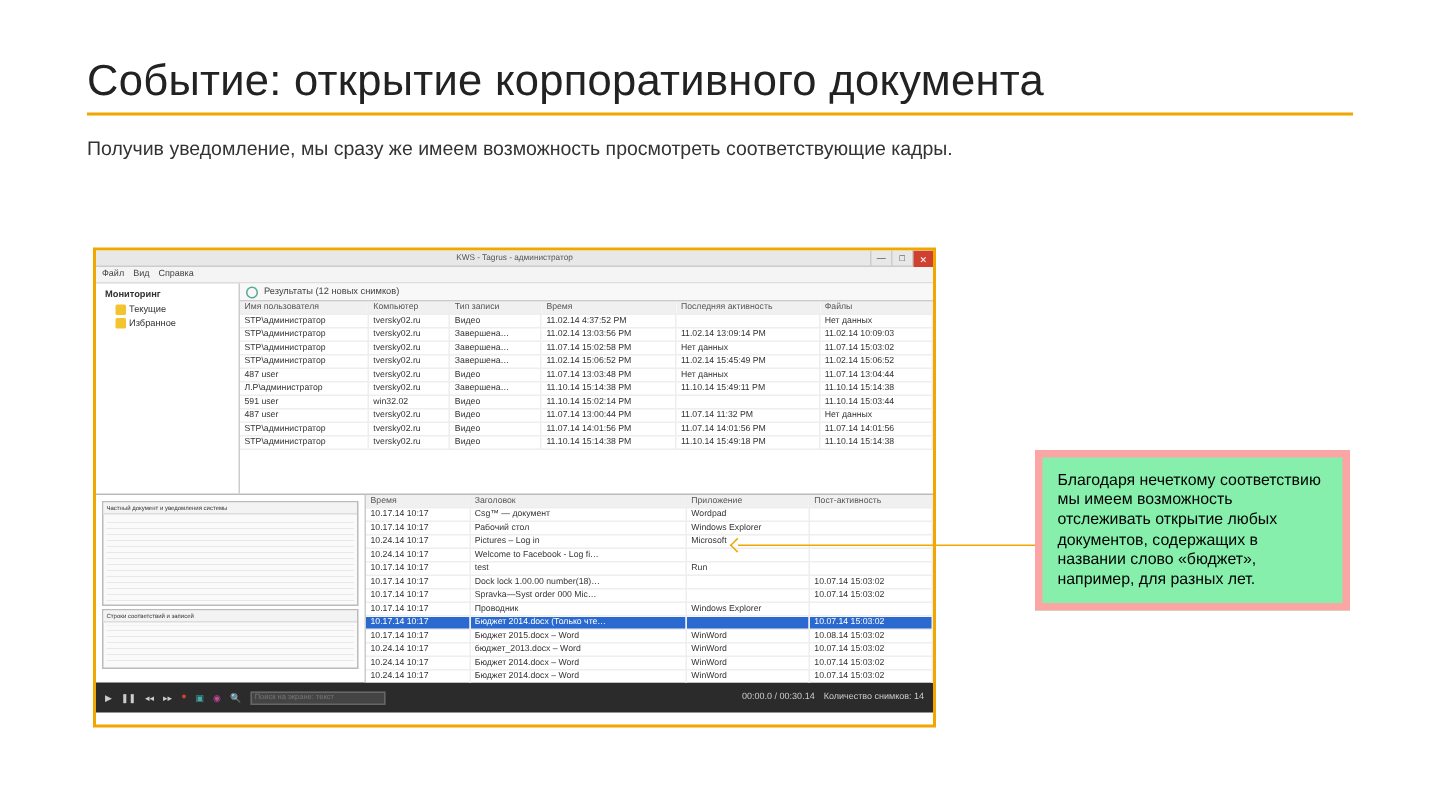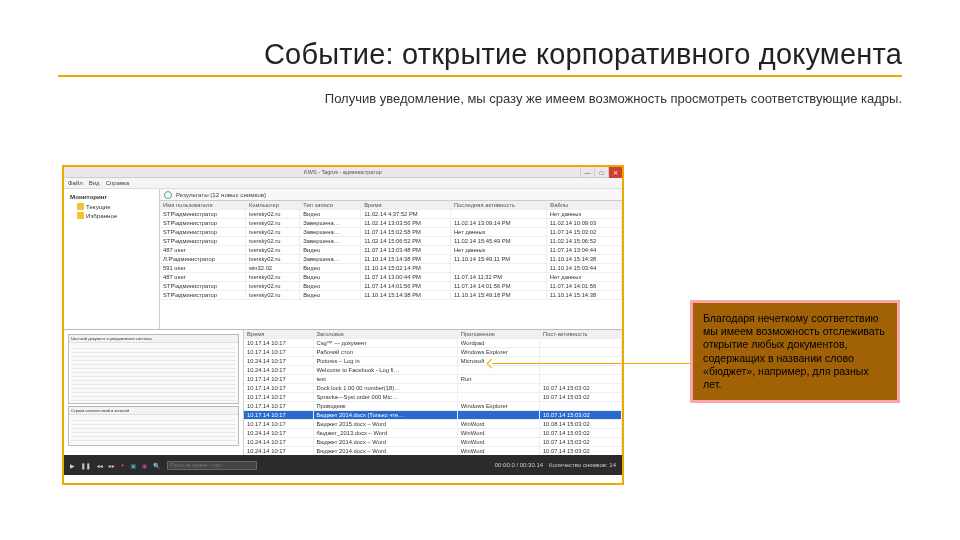--- a/index.html
+++ b/index.html
@@ -1,17 +1,17 @@
 <!DOCTYPE html>
 <html><head>
 <meta charset="utf-8">
 <style>
   * { box-sizing: border-box; margin: 0; padding: 0; }
   body { width: 960px; height: 540px; background: #fff; font-family: "Segoe UI", Arial, sans-serif; position: relative; }
-  .slide { padding: 38px 58px 20px; text-align: right; }
+  .slide { padding: 38px 58px 20px; }
   .title { font-size: 29px; font-weight: 400; color: #222; letter-spacing: 0.2px; }
   .rule { height: 2px; background: #f0a800; margin-top: 4px; }
   .sub { font-size: 13px; color: #333; margin-top: 14px; }
   .shot { border: 2px solid #f0a800; position: absolute; left: 62px; top: 165px; width: 562px; height: 320px; background: #fff; font-size: 6.2px; color: #333; overflow: hidden; }
   .win-titlebar { height: 11px; background: #e8e8e8; border-bottom: 1px solid #ccc; display:flex; align-items:center; justify-content:center; position:relative; }
   .win-titlebar .wtitle { font-size:5.5px; color:#555; }
   .win-btns { position:absolute; right:0; top:0; display:flex; }
   .win-btns span { width:14px; height:11px; border-left:1px solid #ccc; display:flex; align-items:center; justify-content:center; font-size:6px; }
   .win-btns .close { background:#d04030; color:#fff; }
   .menubar { height:11px; background:#f4f4f4; border-bottom:1px solid #ddd; padding:0 4px; display:flex; gap:6px; align-items:center; font-size:6px; color:#444; }
@@ -37,21 +37,21 @@
   .doc .dbody { flex:1; background: repeating-linear-gradient(to bottom, transparent, transparent 3px, #e8e8e8 3px, #e8e8e8 4px); margin:2px; }
   .lower-right { flex:1; display:flex; flex-direction:column; }
   .eventgrid { flex:1; overflow:auto; }
   .eventgrid tr.hl td { background:#2a6ad0; color:#fff; }
   .playbar { height:20px; background:#2b2b2b; display:flex; align-items:center; padding:0 6px; gap:6px; color:#ccc; font-size:6px; }
   .playbar .ctrl { color:#ccc; }
   .playbar .rec { color:#d04030; }
   .playbar .cam { color:#4aa; }
   .playbar .eye { color:#c49; }
   .playbar .spacer { flex:1; }
-  .callout { position:absolute; right:60px; top:300px; width:210px; border:3px solid #fca5a5; padding:9px 10px; font-size:10.6px; line-height:1.25; background:#a16207; }
+  .callout { position:absolute; right:60px; top:300px; width:210px; border:5px solid #fca5a5; padding:9px 10px; font-size:10.6px; line-height:1.25; background:#86efac; }
   .callout-line { position:absolute; top:363px; left:492px; width:198px; height:1px; background:#f0a800; }
   .callout-line::before { content:""; position:absolute; left:-4px; top:-3px; width:6px; height:6px; border-left:1px solid #f0a800; border-bottom:1px solid #f0a800; transform:rotate(45deg); }
 </style>
 </head>
 <body>
 
 <div class="slide">
   <h1 class="title">Событие: открытие корпоративного документа</h1>
   <div class="rule"></div>
   <p class="sub">Получив уведомление, мы сразу же имеем возможность просмотреть соответствующие кадры.</p>

